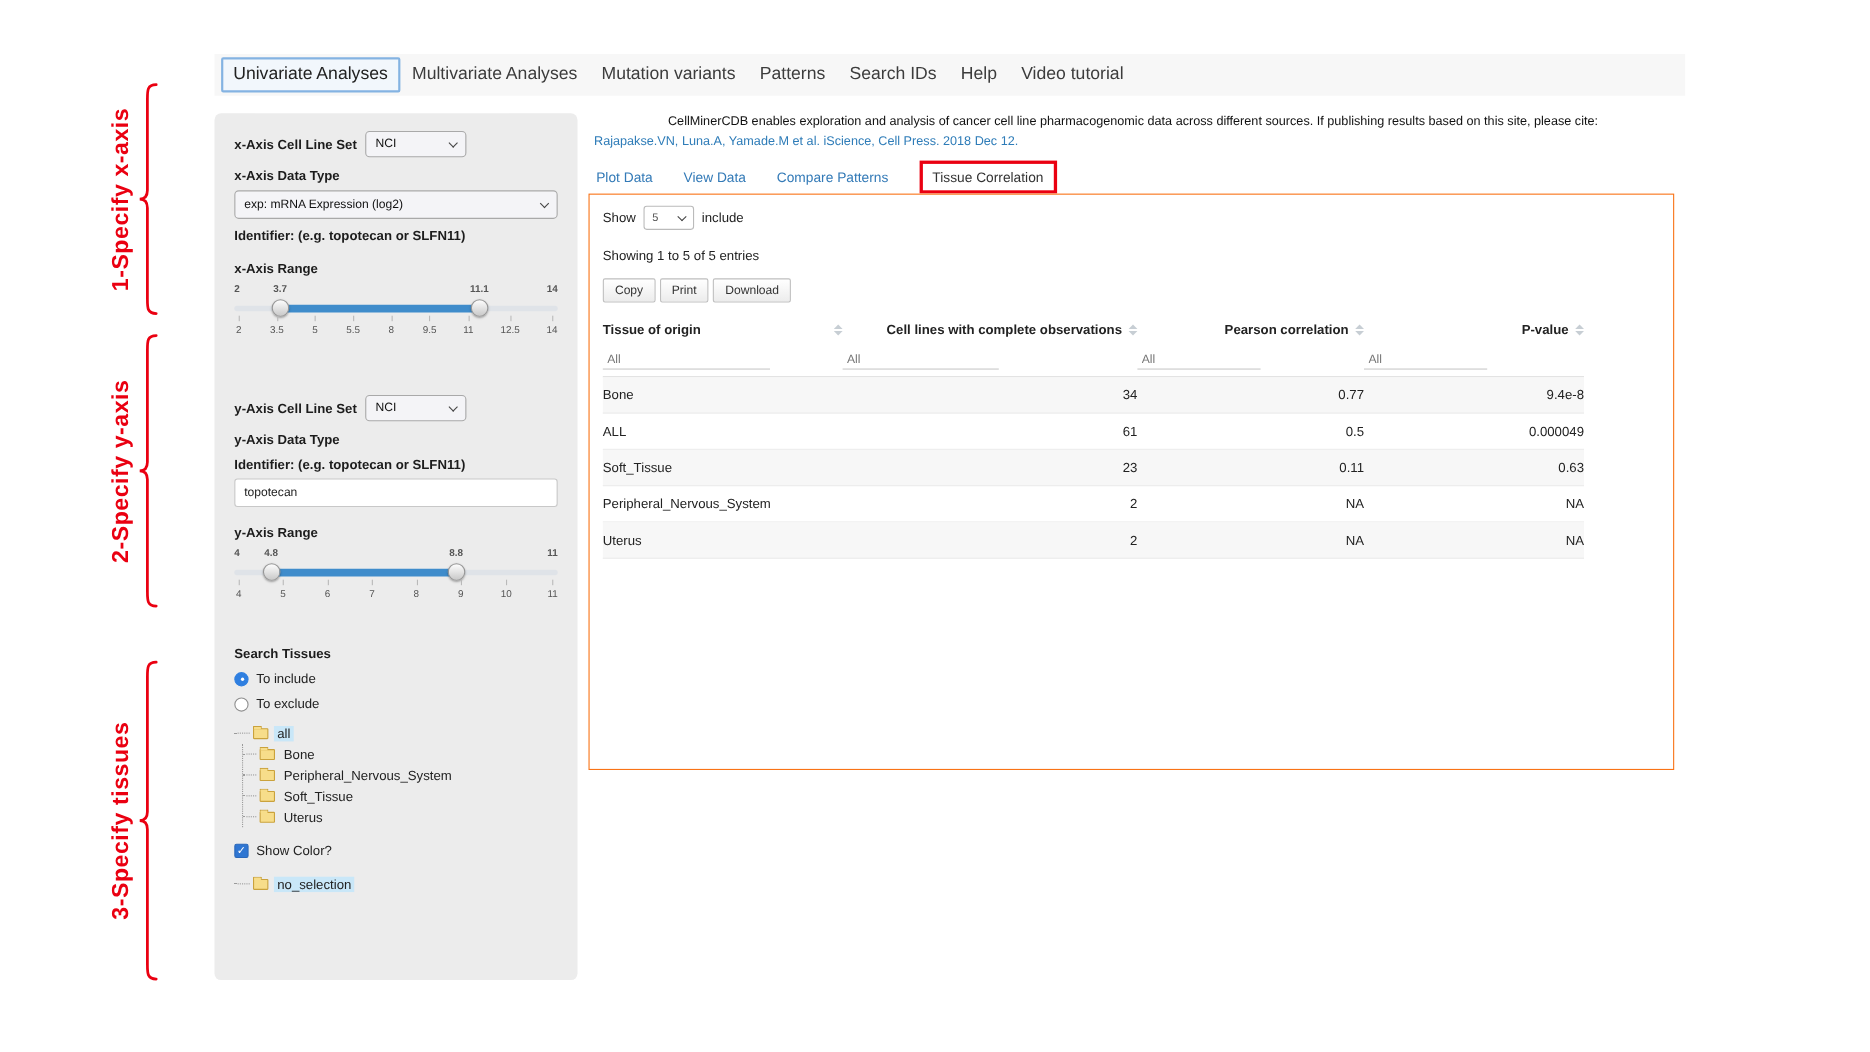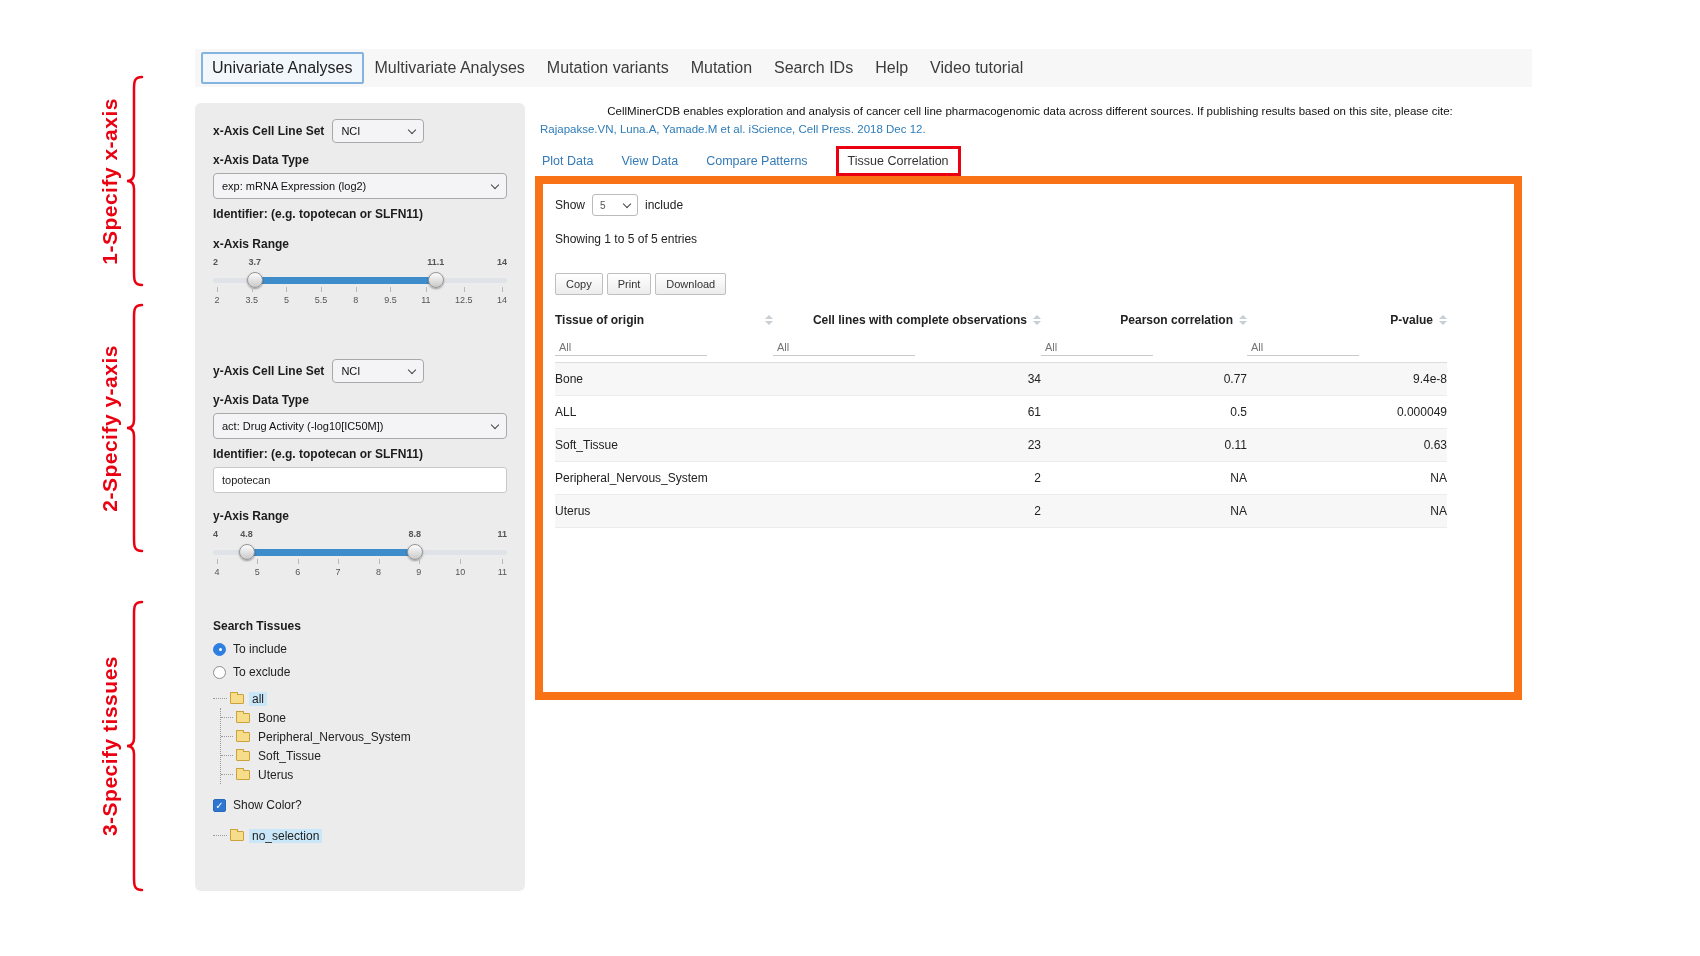--- a/index.html
+++ b/index.html
@@ -91,35 +91,35 @@
   
   .citation1 { position: absolute; left: 540px; top: 105px; width: 980px; text-align: center; font-size: 11.5px; color: #111; }
   .citation2 { position: absolute; left: 540px; top: 123px; width: 980px; font-size: 11.5px; color: #2e7cb8; cursor: pointer; }
   .subtabs { position: absolute; left: 542px; top: 146px; display: flex; align-items: center; gap: 28px; font-size: 12.5px; }
   .subtab { color: #337ab7; cursor: pointer; white-space: nowrap; }
   .subtab.active { color: #333; }
   .red-frame { border: 3px solid #ea0011; padding: 5px 9px; }
 
   .data-panel {
     position: absolute; left: 535px; top: 176px; width: 987px; height: 524px;
-    border: 8px solid #f97316; background: #fff; padding: 10px 12px;
+    border: 1px solid #f97316; background: #fff; padding: 10px 12px;
   }
   .panel-inner { width: 892px; }
   .show-row { display: flex; align-items: center; gap: 7px; font-size: 12px; }
   .show-select { height: 22px; min-width: 46px; border: 1px solid #bbb; border-radius: 3px; display: flex;
                  align-items: center; justify-content: space-between; padding: 0 7px; font-size: 10px;
                  color: #555; background: #fff; cursor: pointer; }
   .showing-text { margin-top: 16px; font-size: 12px; }
   .pagination { display: flex; justify-content: flex-end; gap: 3px; margin-top: 4px; }
   .page-btn { border: 1px solid #d5d5d5; background: #fff; color: #777; font-size: 11.5px; padding: 6px 11px;
               border-radius: 3px; cursor: pointer; font-family: inherit; }
   .page-btn.current { background: #337ab7; border-color: #337ab7; color: #fff; padding: 6px 10px; }
   .export-row { display: flex; gap: 4px; margin-top: 14px; }
   .export-btn { border: 1px solid #bfbfbf; background: linear-gradient(#fff, #ececec); font-size: 11px; color: #333;
-                padding: 4px 10px; border-radius: 2px; cursor: pointer; font-family: inherit; margin-top: 13px; }
+                padding: 4px 10px; border-radius: 2px; cursor: pointer; font-family: inherit; }
 
   .tbl { margin-top: 12px; width: 892px; font-size: 12px; }
   .tbl-row { display: grid; grid-template-columns: 218px 268px 206px 200px; align-items: center; }
   .tbl-head { height: 26px; font-weight: bold; }
   .th { display: flex; align-items: center; gap: 6px; }
   .th.first { justify-content: space-between; }
   .th.num { justify-content: flex-end; }
   .sort { display: inline-flex; flex-direction: column; gap: 2px; cursor: pointer; }
   .sort i { display: block; width: 0; height: 0; border-left: 4px solid transparent; border-right: 4px solid transparent; }
   .sort .up { border-bottom: 4px solid #c7ced4; }
@@ -157,21 +157,21 @@
     </div>
   <svg class="brace" width="20" height="292" viewBox="0 0 20 292">
     <path d="M 16 2 C 8 2 8 7 8 15 L 8 138 C 8 143 6 146 1 146 C 6 146 8 149 8 154 L 8 277 C 8 285 8 290 16 290" stroke="#ea0011" stroke-width="2.5" fill="none" stroke-linecap="round"></path>
   </svg>
 </div>
 
 <div class="topnav">
   <div class="nav-tab active">Univariate Analyses</div>
   <div class="nav-tab">Multivariate Analyses</div>
   <div class="nav-tab">Mutation variants</div>
-  <div class="nav-tab">Mutation</div>
+  <div class="nav-tab">Patterns</div>
   <div class="nav-tab">Search IDs</div>
   <div class="nav-tab">Help</div>
   <div class="nav-tab">Video tutorial</div>
 </div>
 
 <div class="sidebar">
 
   <div class="inline-row">
     <span class="fld-label">x-Axis Cell Line Set</span>
     <div class="select small">
@@ -217,24 +217,20 @@
 
   <div class="inline-row" style="margin-top:44px">
     <span class="fld-label">y-Axis Cell Line Set</span>
     <div class="select small">
       <span>NCI</span>
       <span class="chev"></span>
     </div>
   </div>
 
   <div class="fld-label mt10">y-Axis Data Type</div>
-  <div class="select full">
-    <span>act: Drug Activity (-log10[IC50M])</span>
-    <span class="chev"></span>
-  </div>
 
   <div class="fld-label mt8">Identifier: (e.g. topotecan or SLFN11)</div>
   <input class="text-input" type="text" value="topotecan" style="">
 
   <div class="fld-label mt16">y-Axis Range</div>
   <div class="slider">
     <div class="sl-top">
       <span class="at-left">4</span>
       <span style="left:11.4%">4.8</span>
       <span style="left:68.6%">8.8</span>

